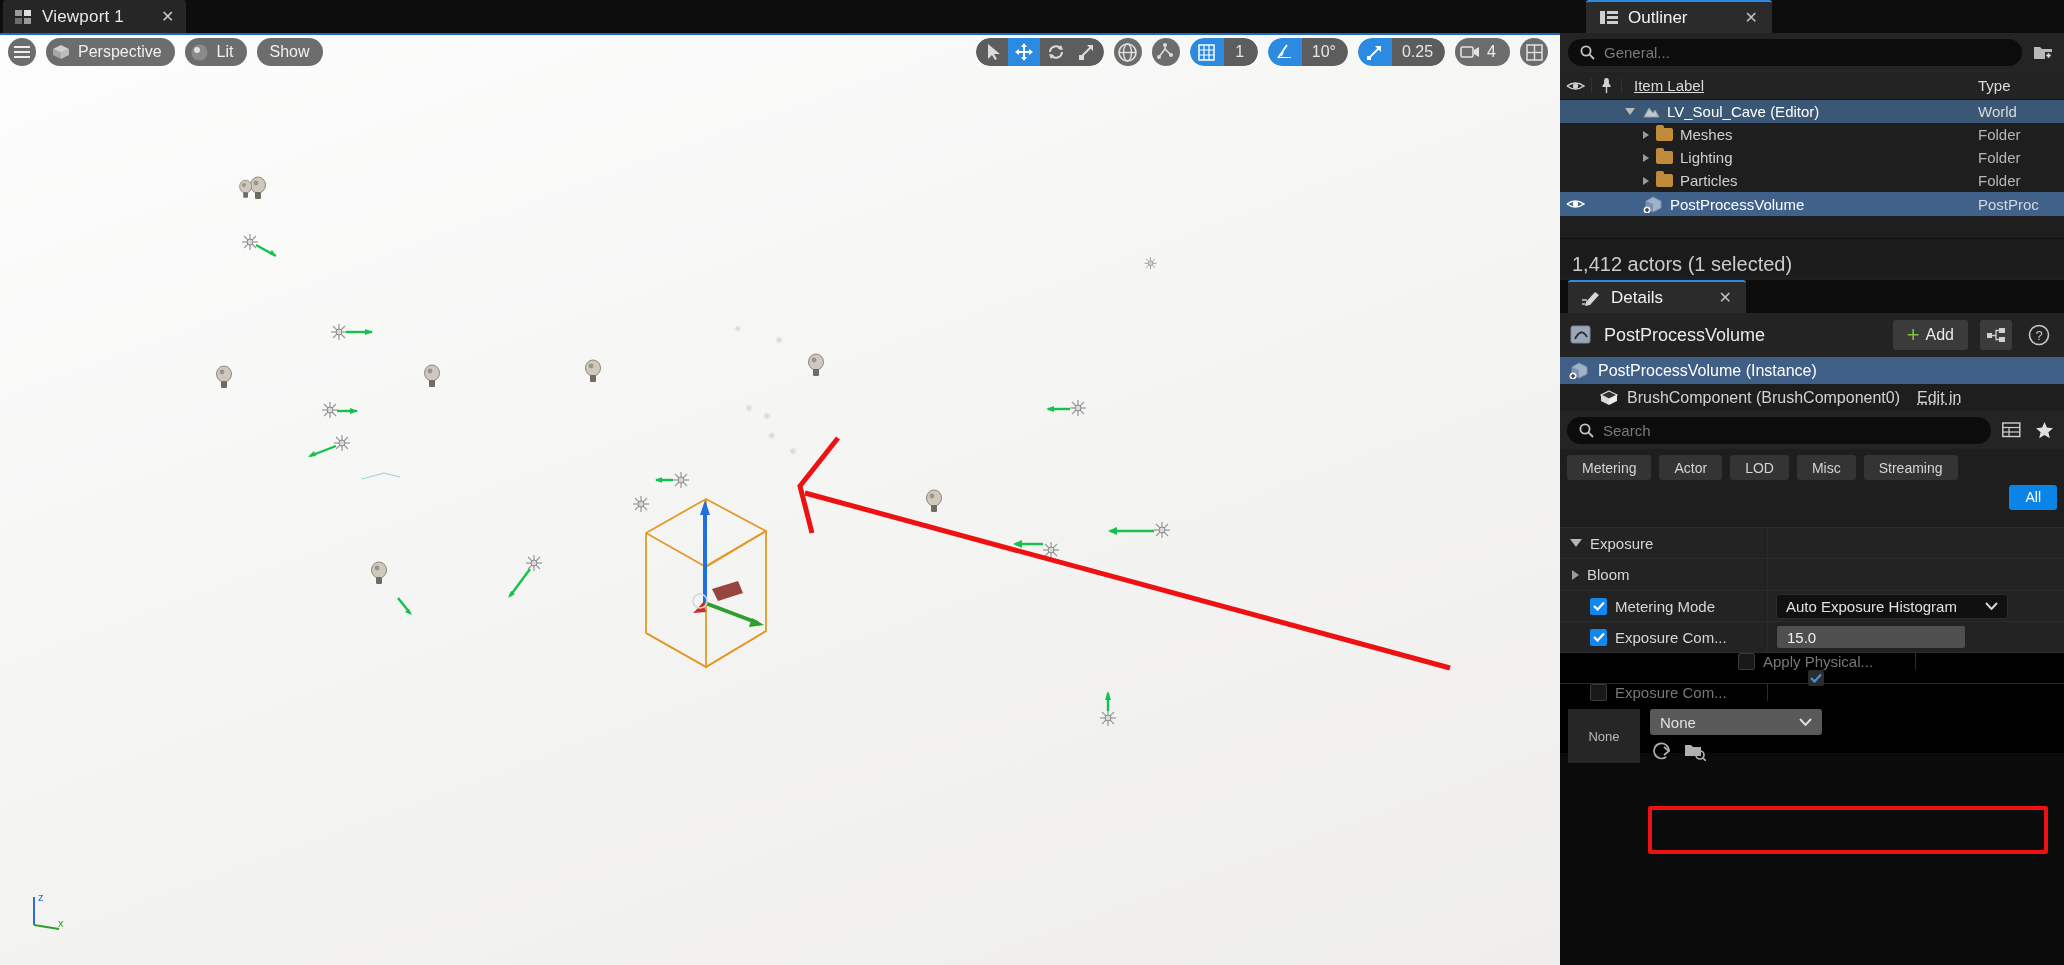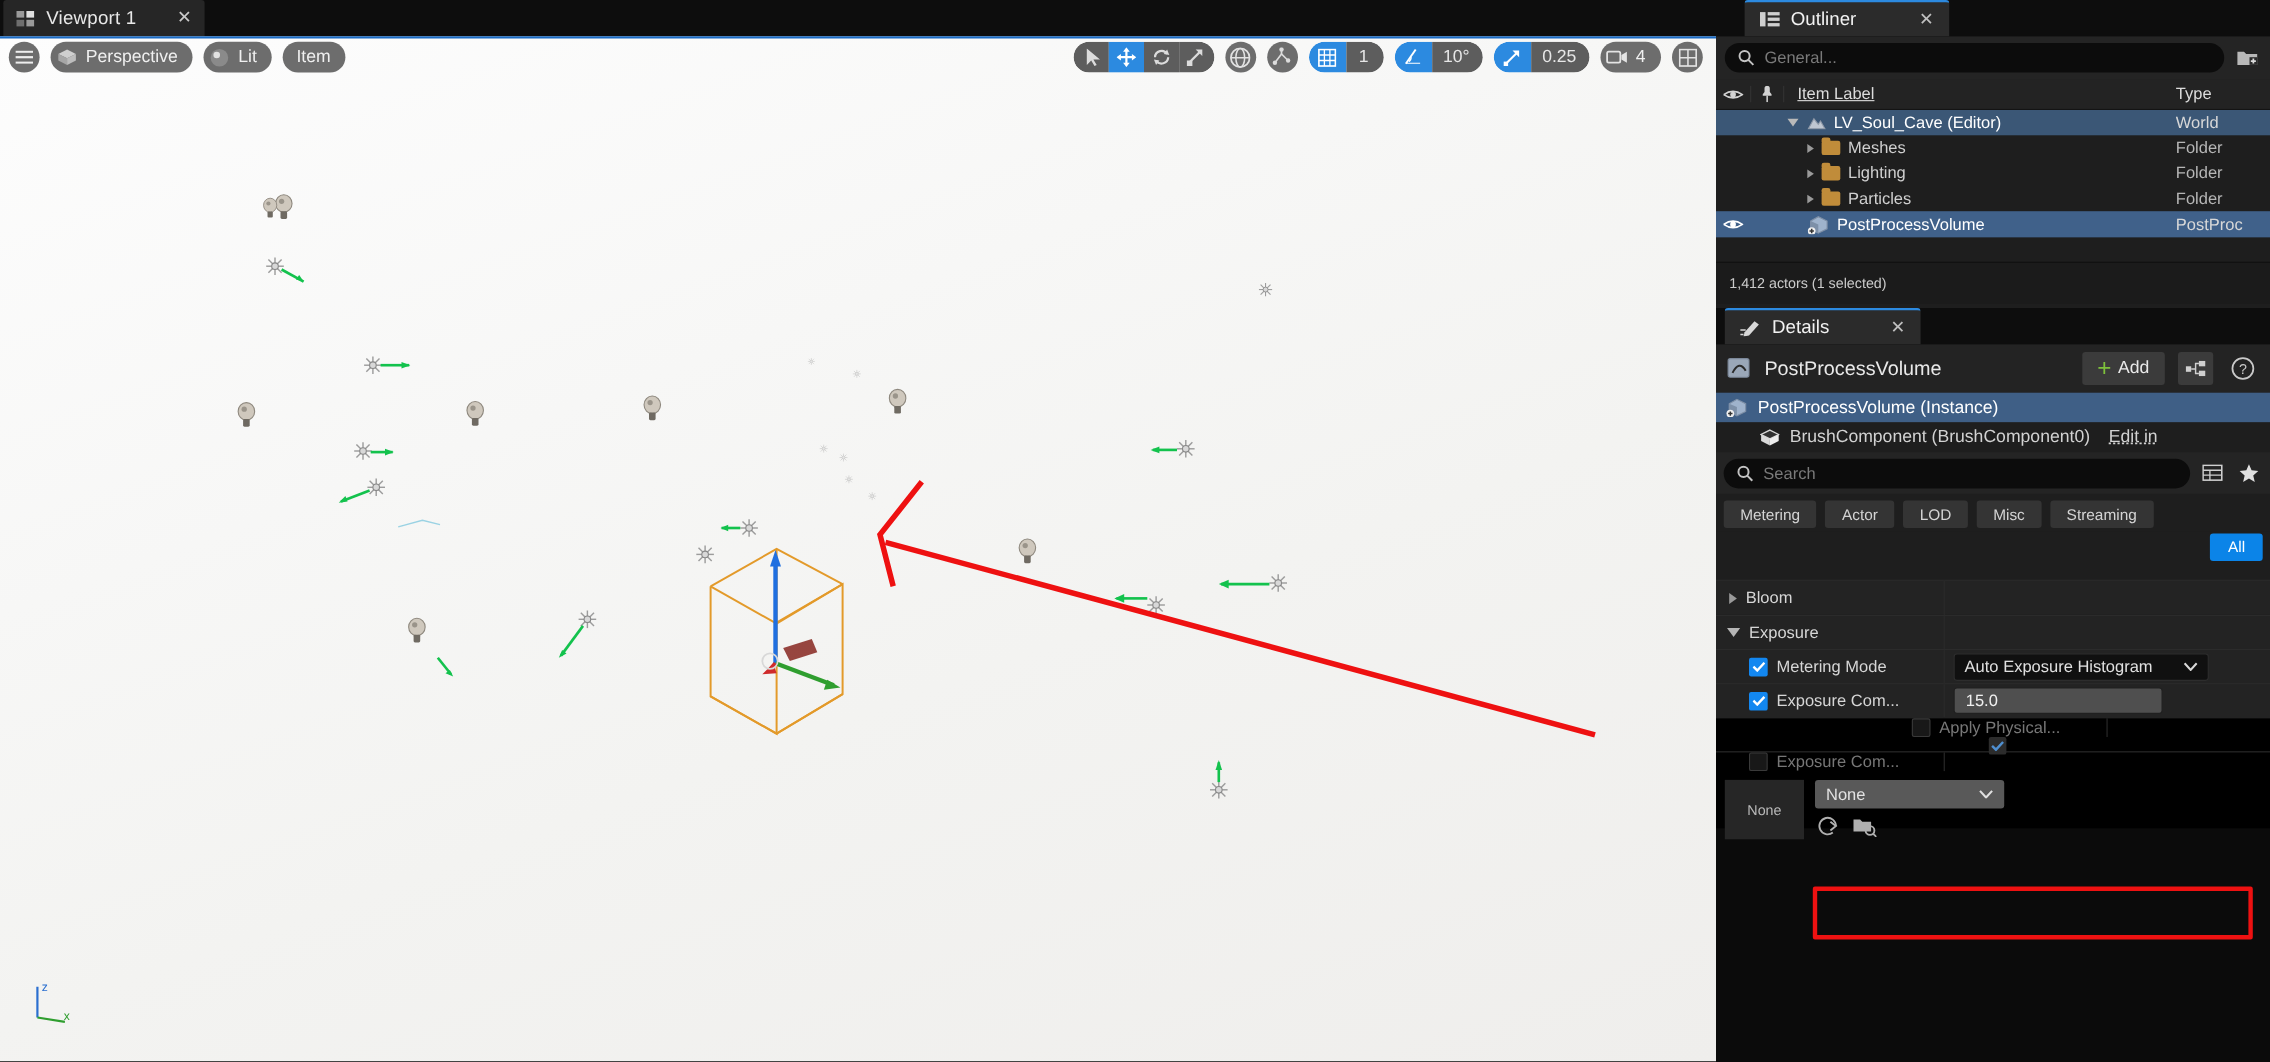--- a/index.html
+++ b/index.html
@@ -99,21 +99,21 @@
   .tree-row.selbright { background: #40618a; color: #fff; }
   .tr-eye { width: 31px; display: flex; align-items: center; justify-content: center; }
   .tr-main { flex: 1; display: flex; align-items: center; gap: 7px; }
   .tr-type { width: 86px; color: #b6b6b6; font-size: 15px; overflow: hidden; white-space: nowrap; }
   .tr-type.on { color: #d8d8d8; }
   .caret { width: 0; height: 0; border-left: 6px solid #9a9a9a; border-top: 4px solid transparent; border-bottom: 4px solid transparent; }
   .caret.down { border-left: 5px solid transparent; border-right: 5px solid transparent; border-top: 7px solid #b9b9b9; border-bottom: 0; }
   .folder-ic { width: 17px; height: 13px; background: #c08c3a; border-radius: 2px; position: relative; }
   .folder-ic:before { content:''; position:absolute; left:0; top:-3px; width: 8px; height: 4px; background:#c08c3a; border-radius: 2px 2px 0 0;}
 
-  .actors-bar { height: 38px; background: #1b1b1b; display: flex; align-items: center; padding-left: 12px; color: #cbcbcb; font-size: 13px; border-top: 1px solid #111;}
+  .actors-bar { height: 38px; background: #1b1b1b; display: flex; align-items: flex-end; padding-left: 12px; color: #cbcbcb; font-size: 20px; border-top: 1px solid #111;}
 
   .det-head { height: 44px; display: flex; align-items: center; padding: 0 10px; gap: 12px; background: #232323;}
   .det-title { color: #e9e9e9; font-size: 18px; }
   .add-btn { height: 30px; background: #3b3b3b; border-radius: 3px; display: flex; align-items: center; gap: 6px; padding: 0 14px; color: #e9e9e9; font-size: 16px; margin-left: auto;}
   .plus { color: #7ec13c; font-size: 22px; line-height: 1; }
   .sq-btn { width: 32px; height: 30px; background: #3b3b3b; border-radius: 3px; display:flex; align-items:center; justify-content:center;}
   .help-btn { width: 30px; height: 30px; display:flex; align-items:center;justify-content:center;}
 
   .inst-row { height: 27px; background: #3f5f86; display: flex; align-items: center; gap: 9px; padding-left: 9px; color: #fff; font-size: 16px; }
   .comp-row { height: 27px; background: #1e1e1e; display:flex; align-items:center; gap: 9px; padding-left: 40px; color: #d2d2d2; font-size: 16px; }
@@ -324,21 +324,21 @@
         <span class="pill-ico">
           <svg width="17" height="17">
               <circle cx="8.5" cy="8.5" r="8" fill="#8a8a8a"></circle>
               <circle cx="6" cy="6" r="3" fill="#e2e2e2"></circle>
             </svg>
         </span>
         <span class="pill-text" style="padding-left:2px">Lit</span>
       </div>
       <div class="sep"></div>
       <div class="pill">
-        <span class="pill-text">Item</span>
+        <span class="pill-text">Show</span>
       </div>
 
       <div style="flex:1"></div>
 
       <div class="segmented">
         <div class="seg first">
           <svg width="14" height="16">
               <polygon points="1,0 1,15 5,11 8,16 10,15 7,10 13,10" fill="#dcdcdc"></polygon>
             </svg>
         </div>
@@ -658,32 +658,32 @@
         </div>
     </div>
     <div class="filters2">
       <div class="fbtn all">
           <span>All</span>
         </div>
     </div>
 
     <div style="height:12px;background:#1e1e1e"></div>
 
+    <div class="prop-row" style="height:31px">
+      <div class="prop-name" style="padding-left:10px">
+        <span class="arrow-d"></span>
+        <span>Exposure</span>
+      </div>
+      <div class="prop-val"></div>
+    </div>
+
     <div class="prop-row" style="height:32px">
       <div class="prop-name" style="padding-left:12px">
         <span class="arrow-r"></span>
         <span>Bloom</span>
-      </div>
-      <div class="prop-val"></div>
-    </div>
-
-    <div class="prop-row" style="height:31px">
-      <div class="prop-name" style="padding-left:10px">
-        <span class="arrow-d"></span>
-        <span>Exposure</span>
       </div>
       <div class="prop-val"></div>
     </div>
 
     <div class="prop-row" style="height:31px">
       <div class="prop-name" style="padding-left:30px">
         <span class="cbx">
           <svg width="12" height="10">
               <polyline points="1,5 4.5,8.5 11,1.5" fill="none" stroke="#fff" stroke-width="2.2"></polyline>
             </svg>

